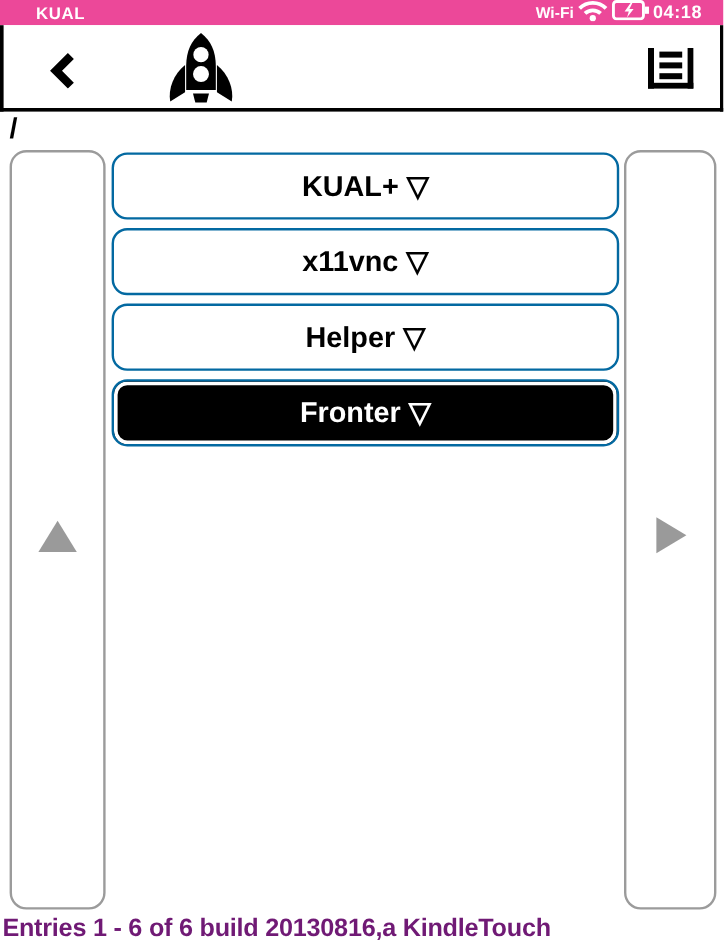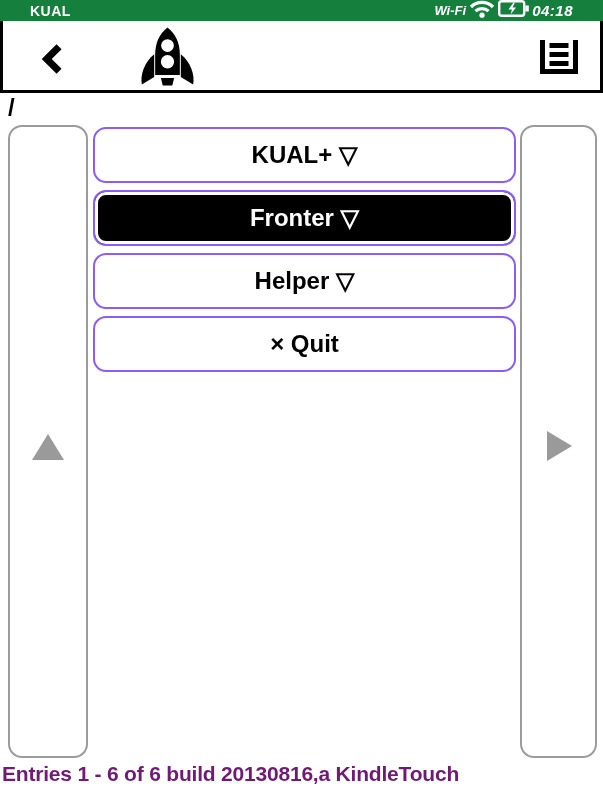--- a/index.html
+++ b/index.html
@@ -4,24 +4,24 @@
 <style>
   * { margin:0; padding:0; box-sizing:border-box; }
   html,body { width:603px; height:792px; background:#fff; }
   .screen {
     position:relative; width:603px; height:792px; background:#fff;
     font-family:"Liberation Sans", sans-serif; font-weight:bold; overflow:hidden;
   }
   
   .statusbar {
     position:absolute; top:0; left:0; width:603px; height:21px;
-    background:#15803d; color:#fff; display:flex; align-items:center;
+    background:#ec4899; color:#fff; display:flex; align-items:center;
   }
   .sb-app { margin-left:30px; font-size:14px; letter-spacing:.5px; }
-  .sb-right { margin-left:auto; margin-right:30px; display:flex; align-items:center; gap:3px;font-style:italic; }
+  .sb-right { margin-left:auto; margin-right:18px; display:flex; align-items:center; gap:3px; }
   .sb-wifi-label { font-size:13px; }
   .sb-time { font-size:15px; letter-spacing:.5px; }
   
   .header {
     position:absolute; top:21px; left:0; width:603px; height:72px; background:#fff;
     border-left:3px solid #000; border-right:3px solid #000; border-bottom:3px solid #000;
   }
   .back-btn { position:absolute; left:38px; top:23px; width:22px; height:30px; cursor:pointer; }
   .rocket { position:absolute; left:136px; top:5px; width:57px; height:62px; }
   .menu-btn { position:absolute; right:22px; top:19px; width:38px; height:34px; cursor:pointer; }
@@ -40,21 +40,21 @@
     border-bottom:26px solid #9a9a9a;
   }
   .tri-right {
     position:absolute; left:25px; top:304px; width:0; height:0;
     border-top:15px solid transparent; border-bottom:15px solid transparent;
     border-left:25px solid #9a9a9a;
   }
   
   .menu { position:absolute; left:93px; top:127px; width:423px; }
   .btn {
-    height:56px; margin-bottom:7px; border:2px solid #8b5cf6; border-radius:13px;
+    height:56px; margin-bottom:7px; border:2px solid #0369a1; border-radius:13px;
     background:#fff; color:#000; display:flex; align-items:center; justify-content:center;
     font-size:24px; font-weight:bold; cursor:pointer;
   }
   .btn.selected {
     background:#000; color:#fff;
     box-shadow: inset 0 0 0 3px #fff;
   }
   
   .footer {
     position:absolute; left:2px; top:762px; font-size:21px; color:#701a75;
@@ -121,20 +121,20 @@
   <div class="panel panel-left">
     <span class="tri-up"></span>
   </div>
 
   <div class="panel panel-right">
     <span class="tri-right"></span>
   </div>
 
   <div class="menu">
     <div class="btn">KUAL+ ▽</div>
+    <div class="btn">x11vnc ▽</div>
+    <div class="btn">Helper ▽</div>
     <div class="btn selected">Fronter ▽</div>
-    <div class="btn">Helper ▽</div>
-    <div class="btn">× Quit</div>
   </div>
 
   <div class="footer">Entries 1 - 6 of 6 build 20130816,a KindleTouch</div>
 
 </div>
 
 </body></html>

